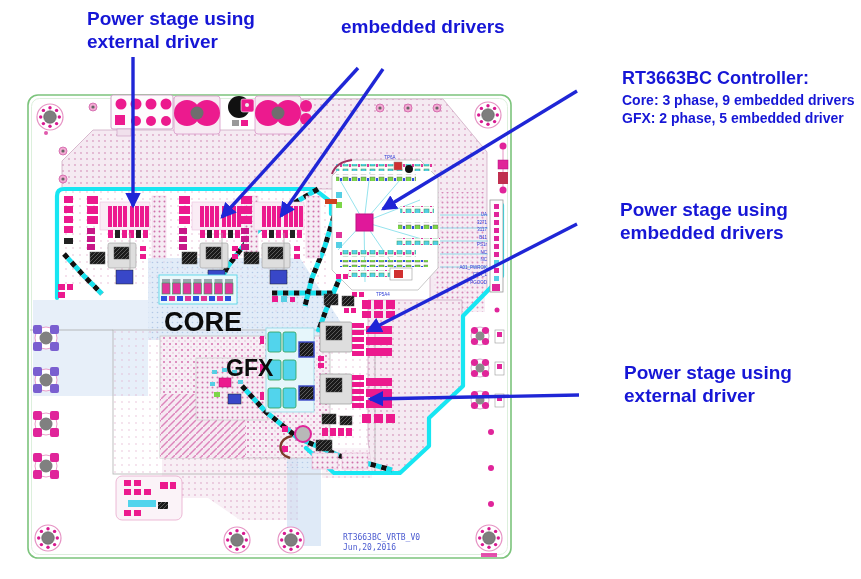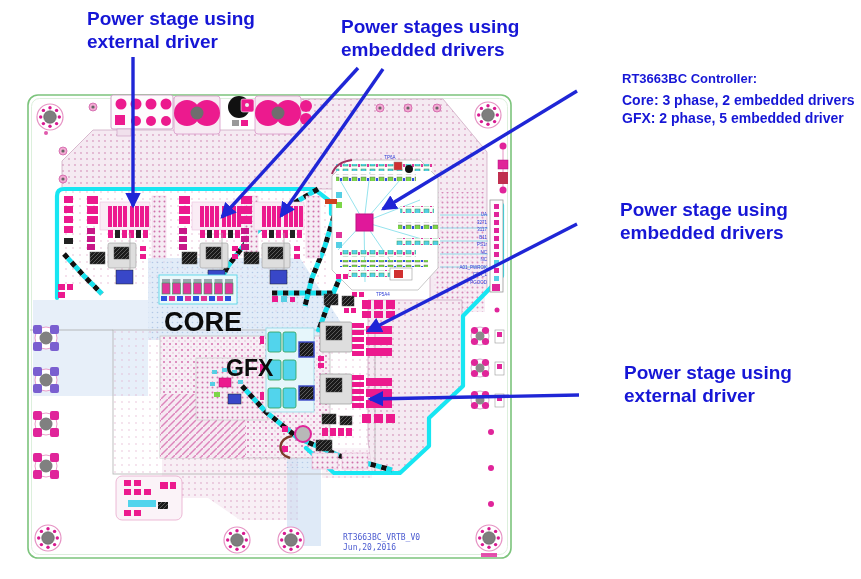--- a/index.html
+++ b/index.html
@@ -1,21 +1,21 @@
 <!DOCTYPE html>
 <html><head>
 <meta charset="utf-8">
 <style>
   html,body{margin:0;padding:0;background:#fff;}
   #page{position:relative;width:861px;height:579px;background:#ffffff;overflow:hidden;
         font-family:"Liberation Sans",sans-serif;}
   #pcb-svg{position:absolute;left:0;top:0;}
   .ann{position:absolute;color:#1616D6;font-weight:bold;font-size:19px;line-height:23px;white-space:nowrap;margin-left:38px;}
   .ann-sub{font-size:14px;line-height:18px;}
-  #ann-ctrl .t{font-size:13px;line-height:25px;}
+  #ann-ctrl .t{font-size:18px;line-height:25px;}
   #ann1{left:49px;top:7px;}
   #ann2{left:303px;top:15px;}
   #ann-ctrl{left:584px;top:66px;}
   #ann3{left:582px;top:198px;}
   #ann4{left:586px;top:361px;}
 </style>
 </head>
 <body>
 
 <div id="page">
@@ -488,27 +488,26 @@
     <line x1="579" y1="395" x2="370" y2="399" marker-end="url(#ah)"></line>
   </g>
 </svg>
 
 <div class="ann" id="ann1">
   <div>Power stage using</div>
   <div>external driver</div>
 </div>
 
 <div class="ann" id="ann2">
-  <div>Power stages using</div>
   <div>embedded drivers</div>
 </div>
 
 <div class="ann" id="ann-ctrl">
   <div class="t">RT3663BC Controller:</div>
-  <div class="ann-sub">Core: 3 phase, 2 embedded drivers</div>
+  <div class="ann-sub">Core: 3 phase, 9 embedded drivers</div>
   <div class="ann-sub">GFX: 2 phase, 5 embedded driver</div>
 </div>
 
 <div class="ann" id="ann3">
   <div>Power stage using</div>
   <div>embedded drivers</div>
 </div>
 
 <div class="ann" id="ann4">
   <div>Power stage using</div>

